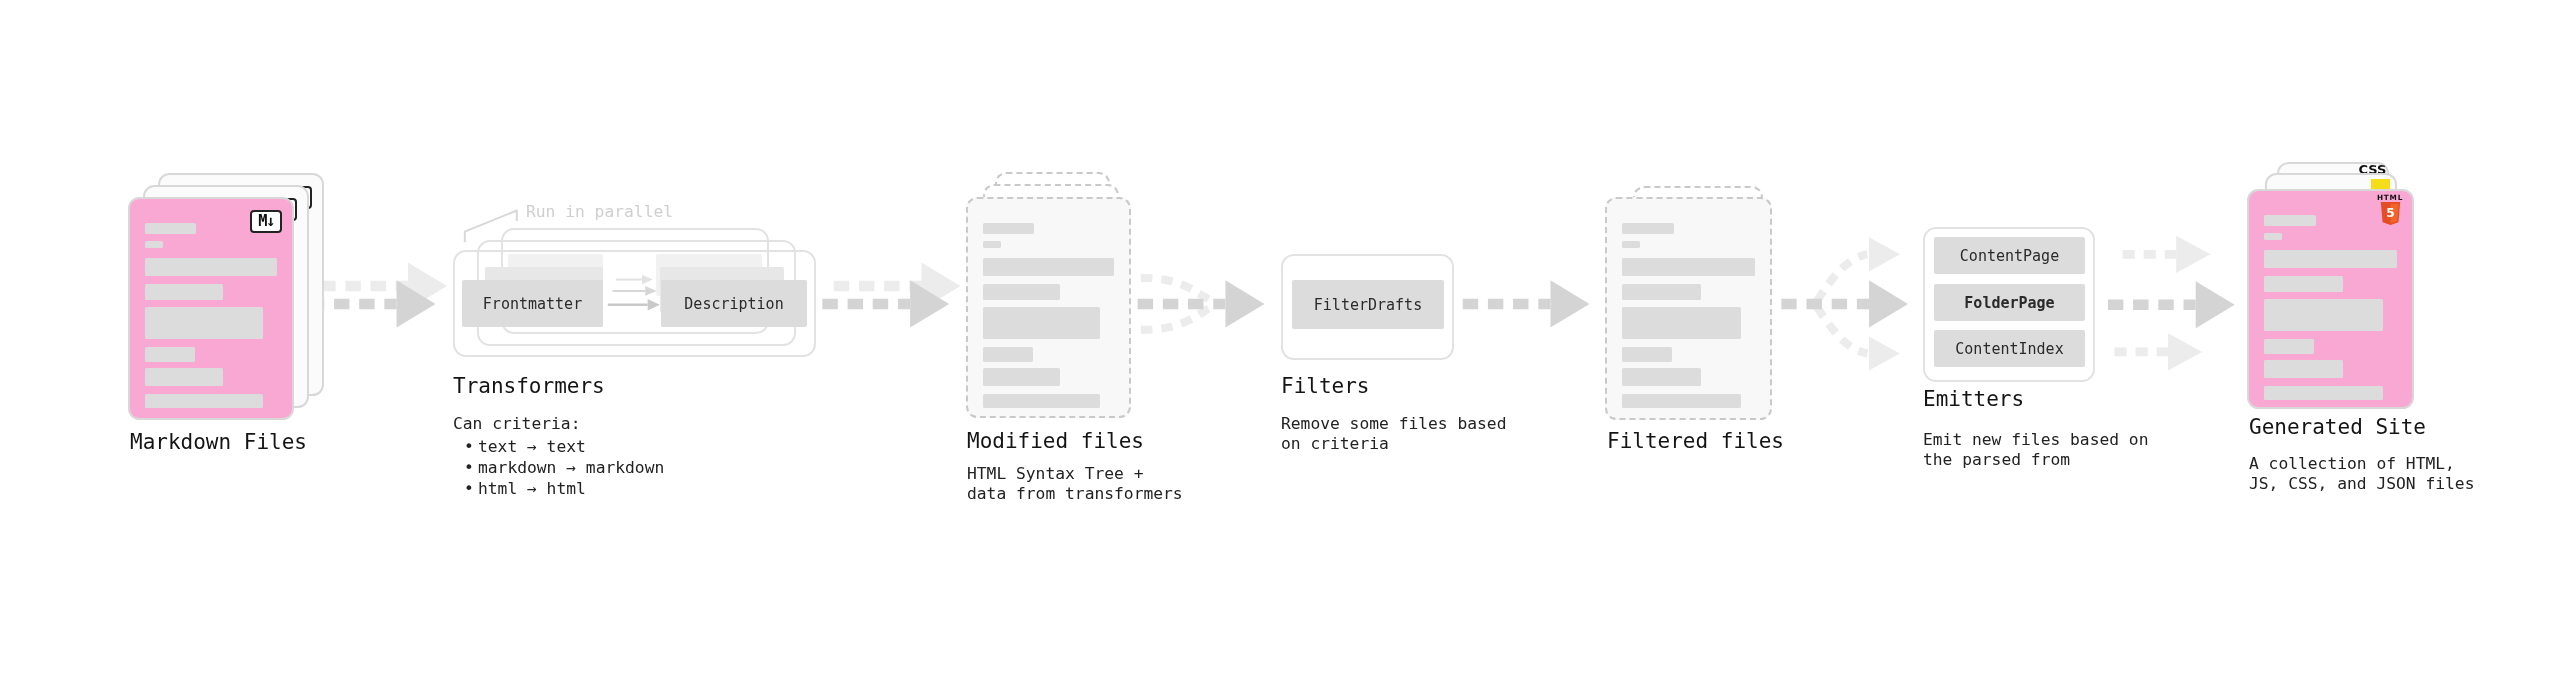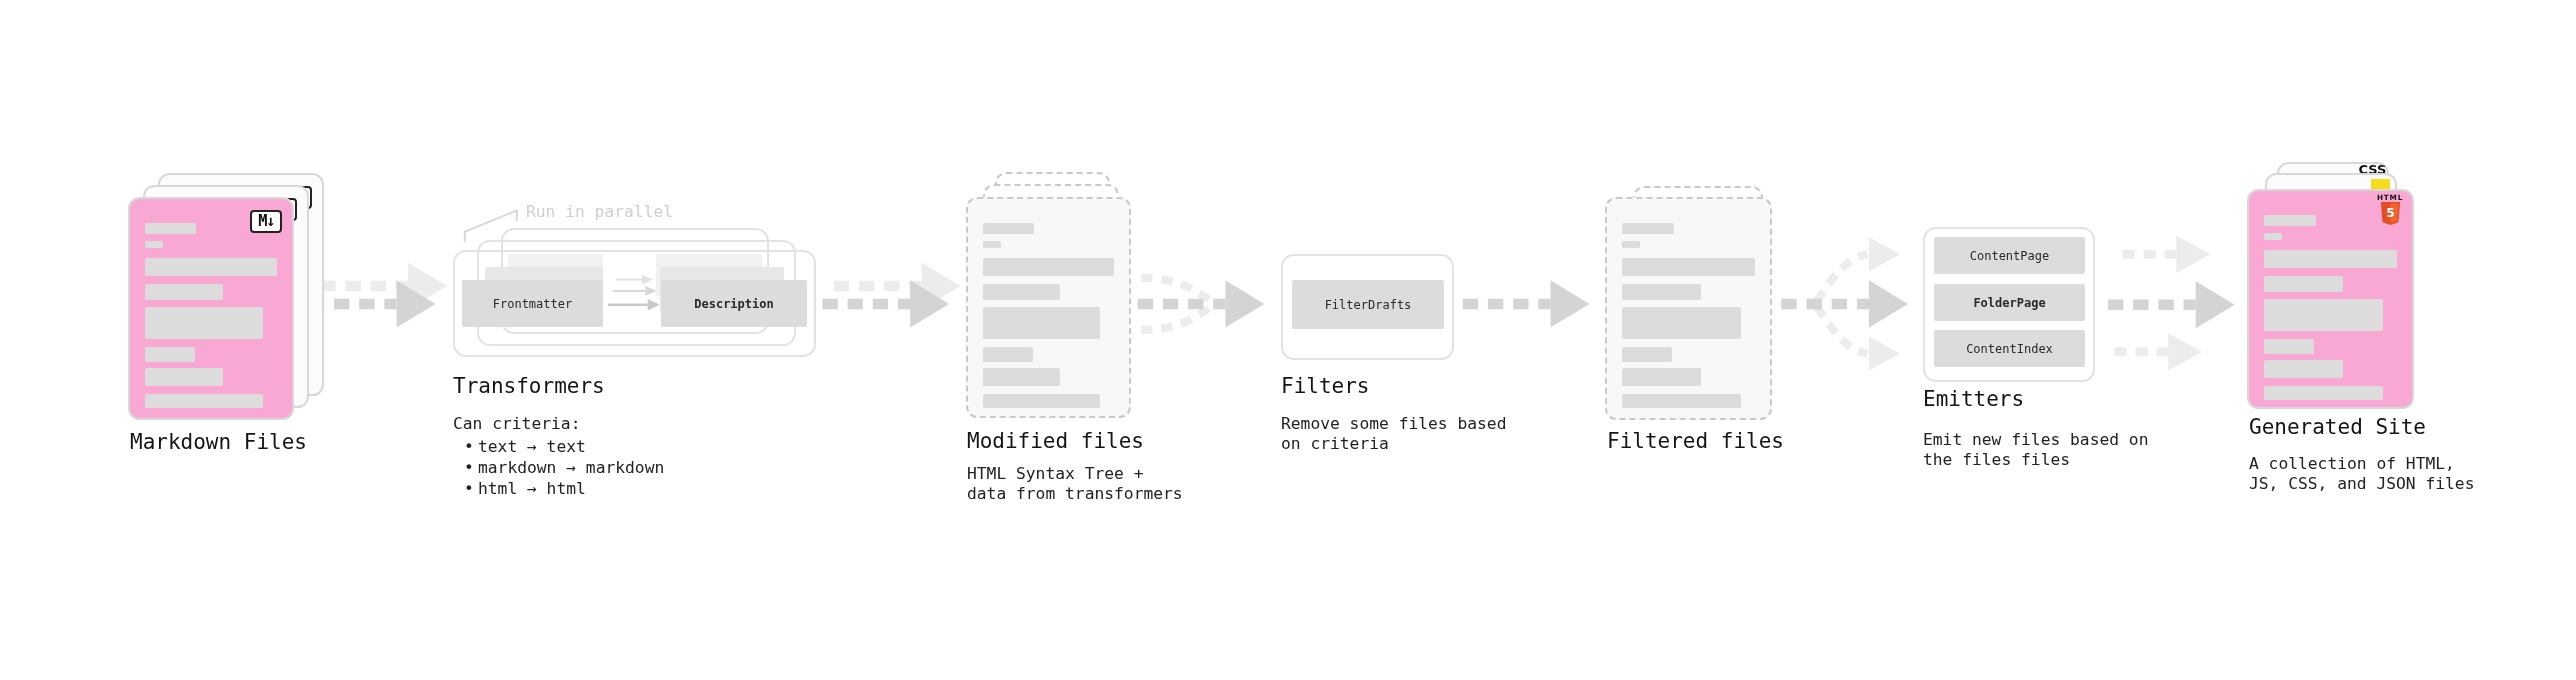--- a/index.html
+++ b/index.html
@@ -32,21 +32,21 @@
     font-weight:bold;font-size:15.4px;letter-spacing:-1.6px;color:#111111;box-sizing:border-box;
   }
   
   .outline-box{
     position:absolute;border:2px solid #e2e2e2;border-radius:13px;background:transparent;box-sizing:border-box;
   }
   .outline-box.filled{background:#ffffff;}
   
   .pill{
     position:absolute;background:#dcdcdc;border-radius:2px;display:flex;align-items:center;justify-content:center;
-    font-size:12px;color:#2a2a2a;box-sizing:border-box;white-space:nowrap;
+    font-size:15px;color:#2a2a2a;box-sizing:border-box;white-space:nowrap;
   }
   .pill.ghost1{background:#e7e7e7;}
   .pill.ghost2{background:#f1f1f1;}
   
   .stage-title{position:absolute;font-size:21px;line-height:23px;color:#141414;white-space:nowrap;}
   .stage-desc{position:absolute;font-size:16.3px;line-height:20.3px;color:#222222;white-space:nowrap;}
   .note{position:absolute;font-size:16.3px;color:#cfcfcf;white-space:nowrap;}
   .bullet-list{position:absolute;font-size:16.3px;line-height:21px;color:#222222;white-space:nowrap;}
   .bullet-row{display:flex;}
   .bullet-mark{width:18px;text-align:center;}
@@ -151,21 +151,21 @@
     <div class="outline-box" style="left:501px;top:228px;width:268px;height:106px;"></div>
     <div class="outline-box" style="left:477px;top:240px;width:319px;height:106px;"></div>
     <div class="outline-box" style="left:453px;top:250px;width:363px;height:107px;"></div>
 
     <div class="pill ghost2" style="left:508px;top:254px;width:95px;height:42px;"></div>
     <div class="pill ghost1" style="left:485px;top:267px;width:118px;height:46px;"></div>
     <div class="pill" style="left:462px;top:280px;width:141px;height:47px;">Frontmatter</div>
 
     <div class="pill ghost2" style="left:656px;top:254px;width:106px;height:42px;"></div>
     <div class="pill ghost1" style="left:660px;top:267px;width:124px;height:46px;"></div>
-    <div class="pill" style="left:661px;top:280px;width:146px;height:47px;font-weight:bold;">Description</div>
+    <div class="pill" style="left:661px;top:280px;width:146px;height:47px;">Description</div>
 
     <div class="stage-title" style="left:453px;top:375px;">Transformers</div>
     <div class="stage-desc" style="left:453px;top:414px;">Can criteria:</div>
     <div class="bullet-list" style="left:460px;top:436px;">
       <div class="bullet-row">
         <span class="bullet-mark">•</span>
         <span>text → text</span>
       </div>
       <div class="bullet-row">
         <span class="bullet-mark">•</span>
@@ -228,21 +228,21 @@
   </div>
 
   <div>
     <div class="outline-box filled" style="left:1923px;top:227px;width:172px;height:155px;"></div>
     <div class="pill" style="left:1934px;top:237px;width:151px;height:37px;">ContentPage</div>
     <div class="pill" style="left:1934px;top:284px;width:151px;height:37px;font-weight:bold;">FolderPage</div>
     <div class="pill" style="left:1934px;top:330px;width:151px;height:37px;">ContentIndex</div>
     <div class="stage-title" style="left:1923px;top:388px;">Emitters</div>
     <div class="stage-desc" style="left:1923px;top:430px;">
       <div>Emit new files based on</div>
-      <div>the files files</div>
+      <div>the parsed from</div>
     </div>
   </div>
 
   <div>
     <div class="file-card back" style="left:2277px;top:162px;width:112px;height:98px;">
       <div class="css-badge">
         <span class="css-txt">CSS</span>
         <span class="css-bar" style="background:#264de4;"></span>
       </div>
     </div>

